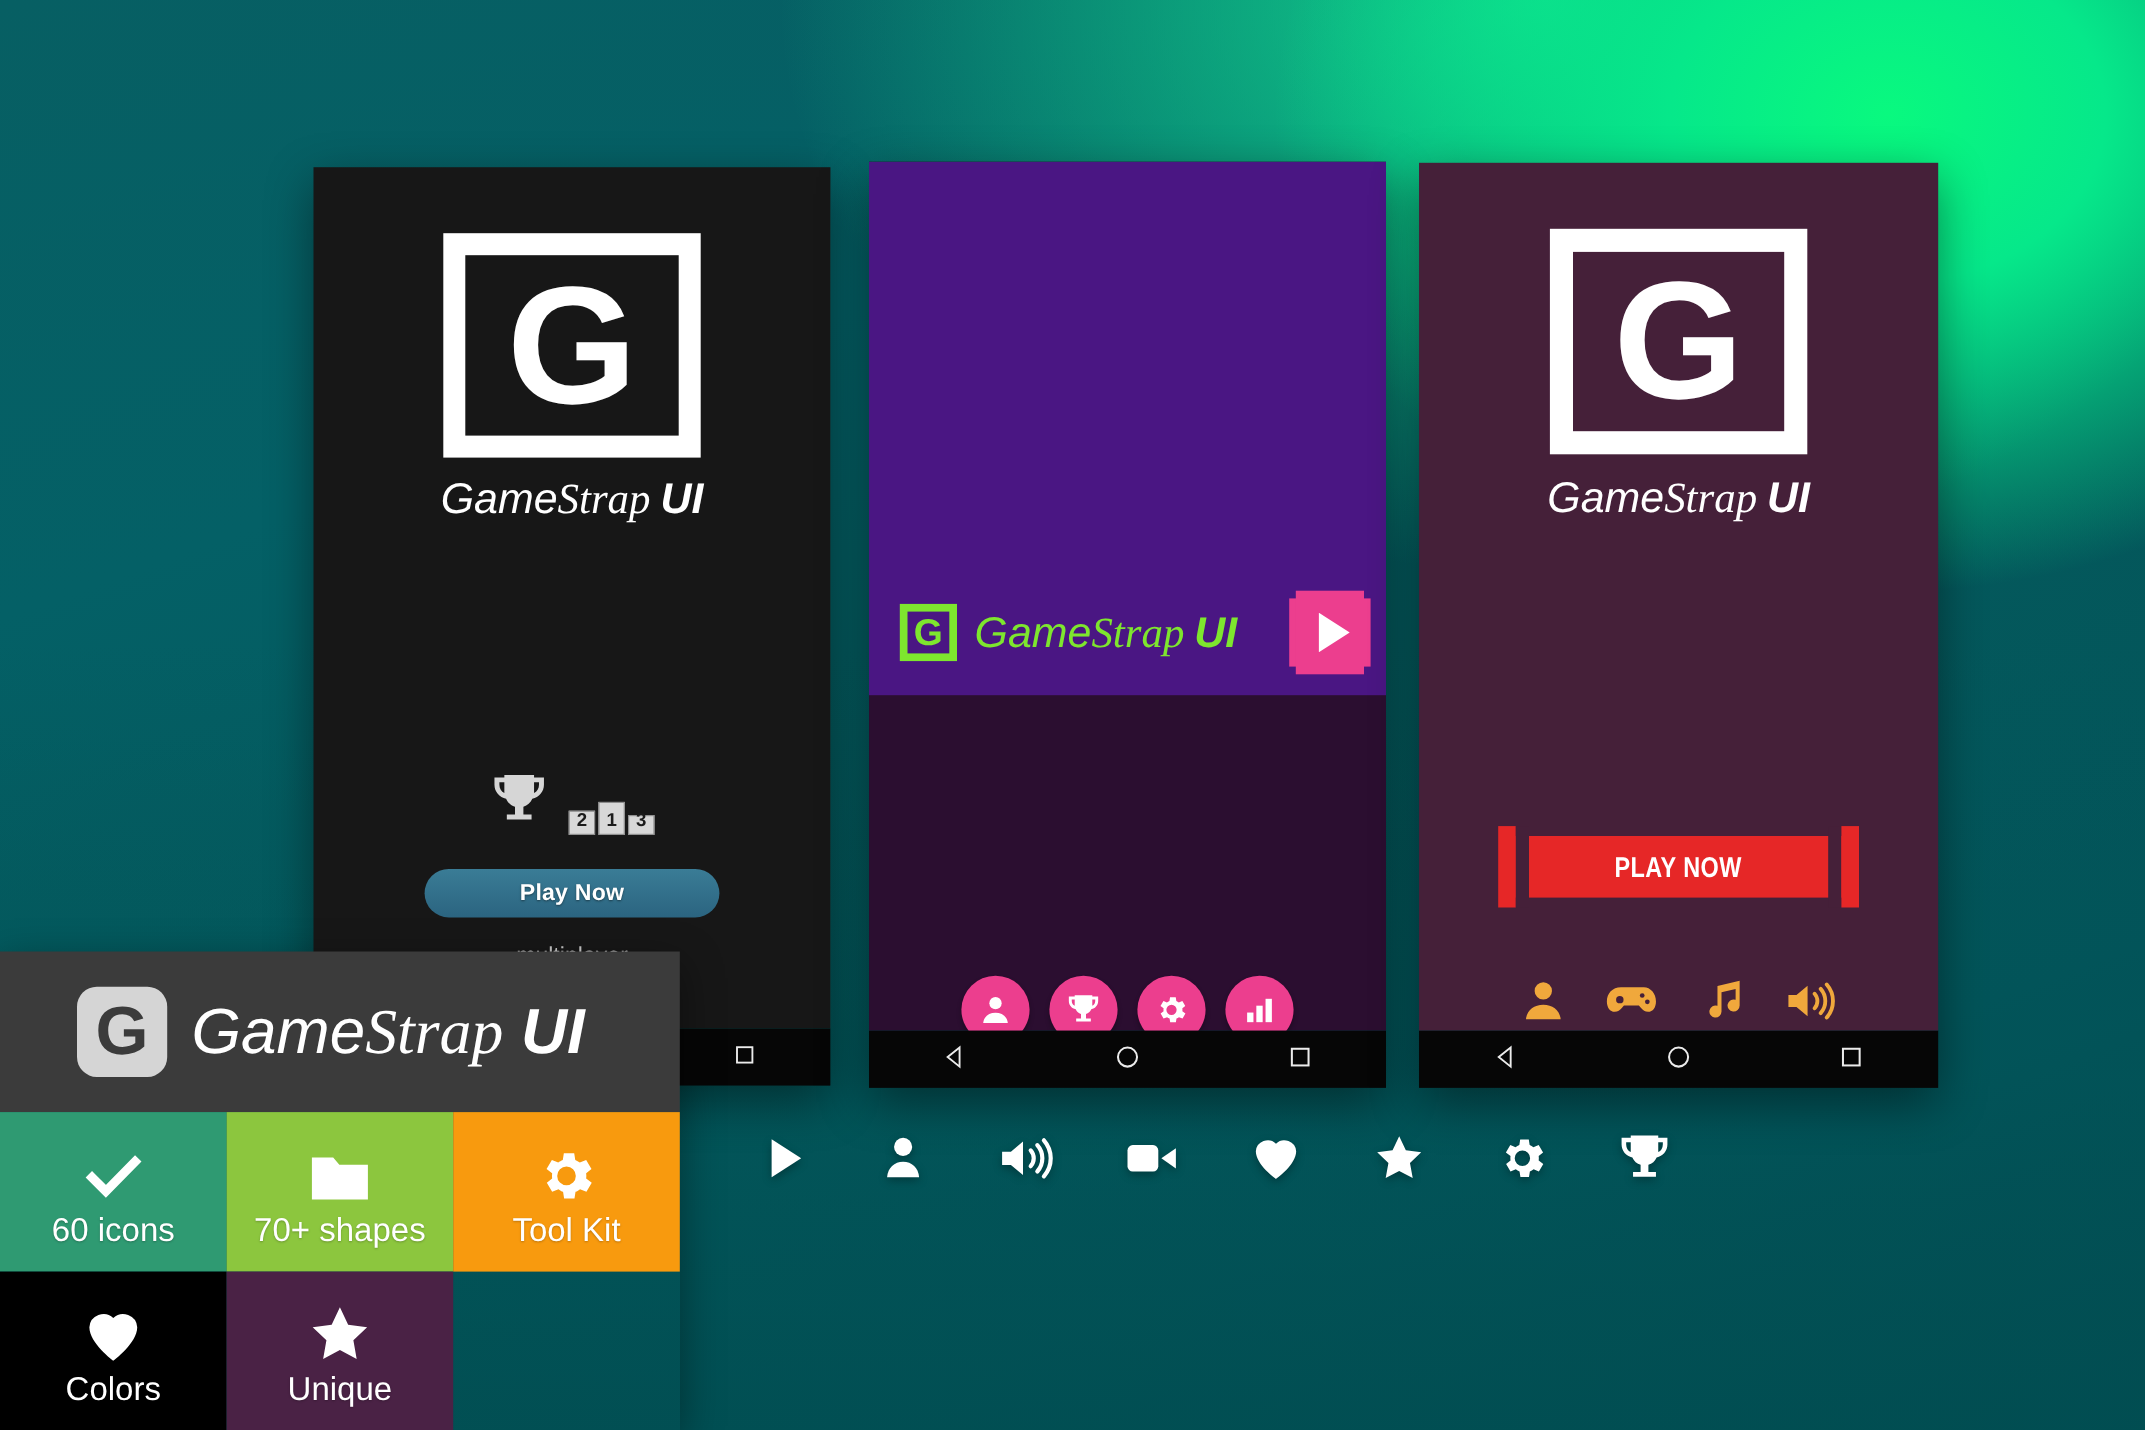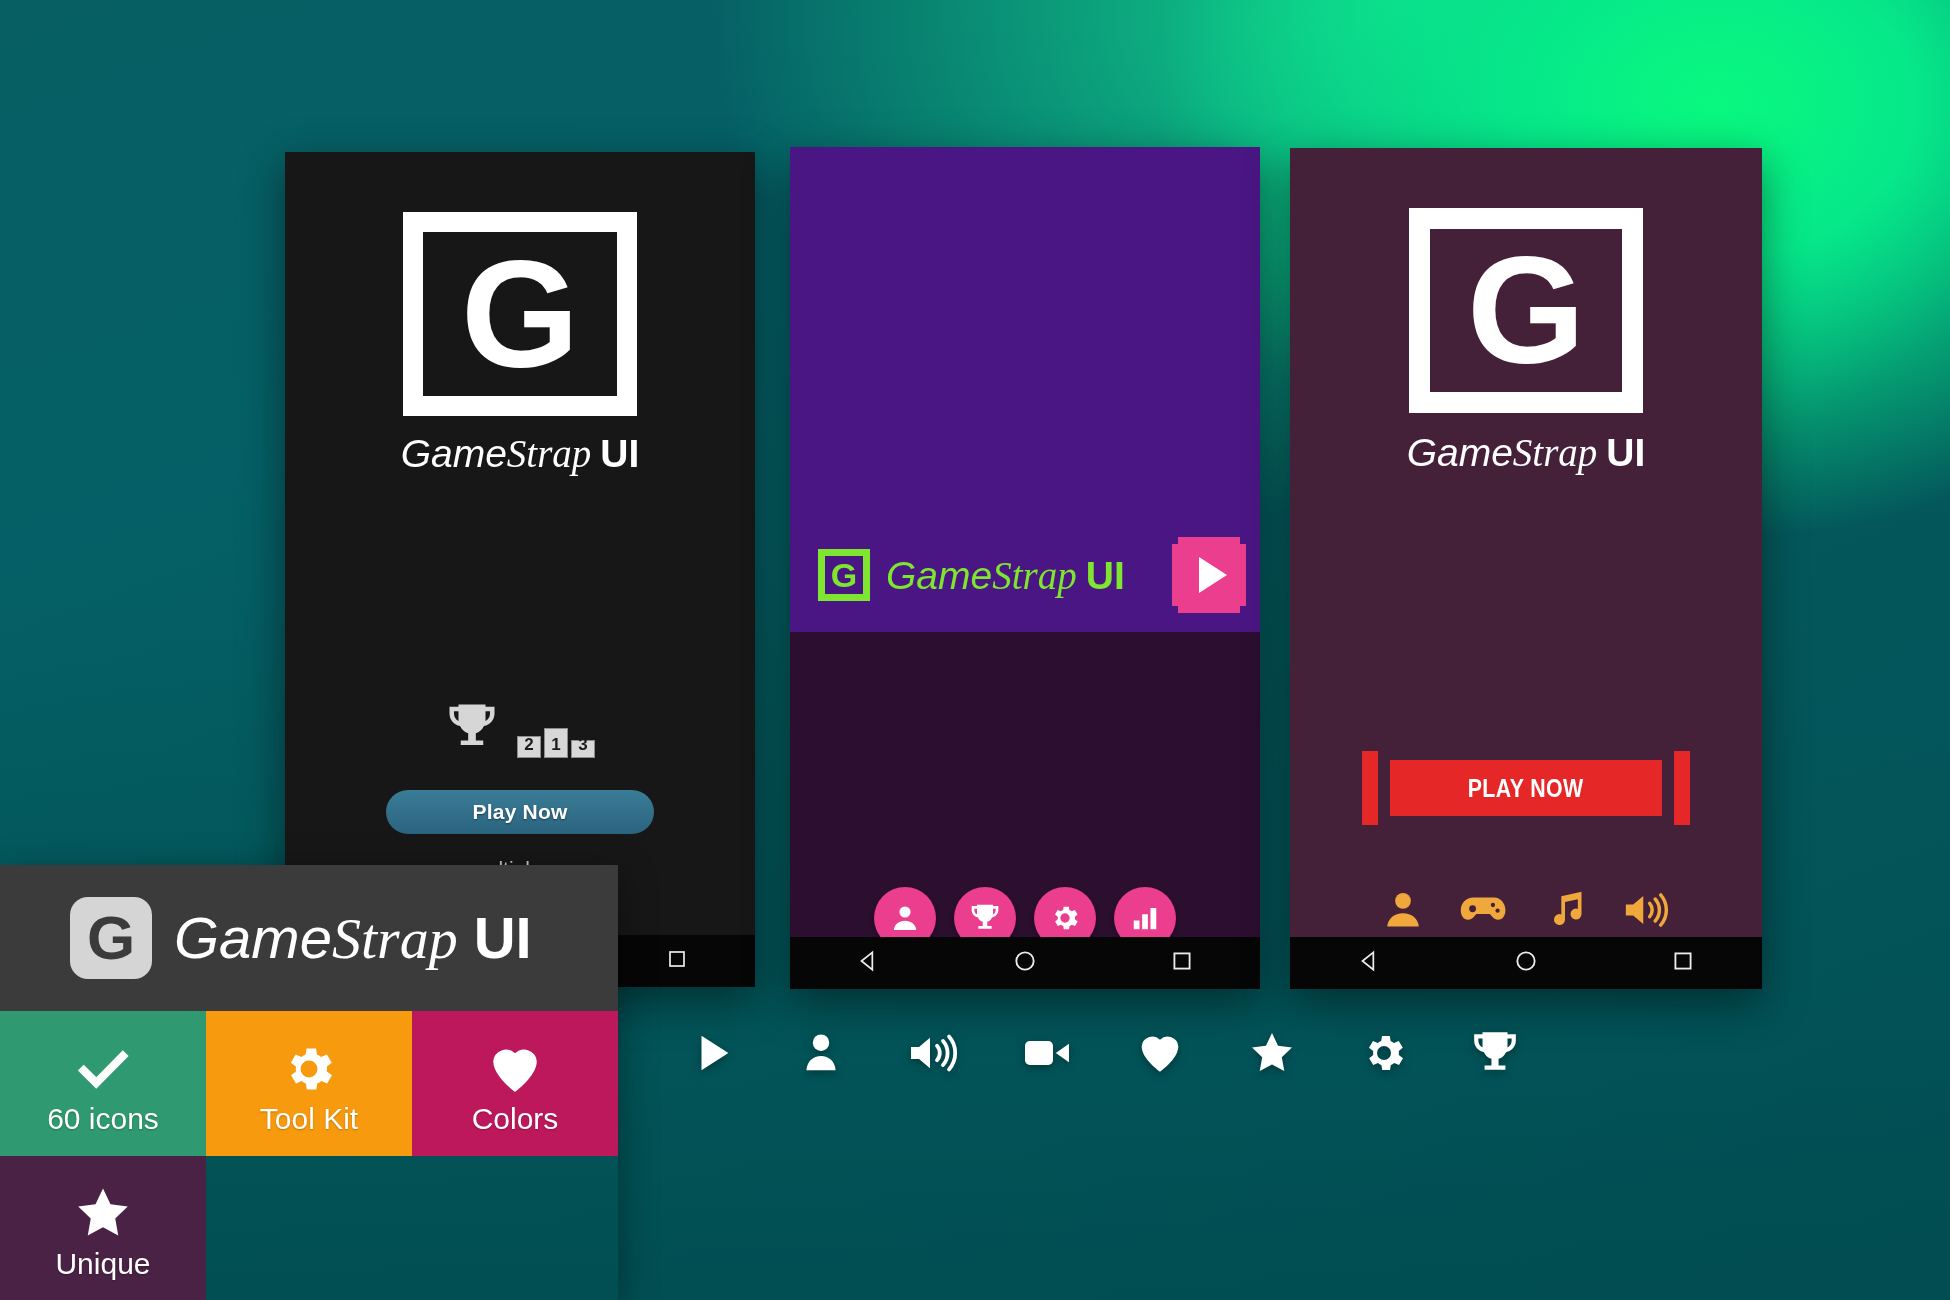--- a/index.html
+++ b/index.html
@@ -78,21 +78,21 @@
   .p3-play em{position:absolute;top:-9px;bottom:-9px;left:12px;width:12px;background:#452039;}
   .p3-play i{position:absolute;top:-9px;bottom:-9px;right:12px;width:12px;background:#452039;}
   .p3-play b{position:relative;z-index:3;color:#fff;font-weight:700;font-size:26px;letter-spacing:.5px;
     font-family:"Liberation Sans Narrow","Liberation Sans",sans-serif;transform:scaleX(.82);}
   .p3-icons{position:absolute;left:0;right:0;top:740px;display:flex;justify-content:center;align-items:center;gap:34px;}
 
   
   .wm{display:inline-block;white-space:nowrap;line-height:1;}
   .wm .a{font-weight:400;font-style:italic;}
   .wm .b{font-weight:400;font-style:italic;font-family:"Liberation Serif",serif;text-align:center;}
-  .wm .c{font-weight:700;}
+  .wm .c{font-weight:700;font-style:italic;}
 
   
   #iconstrip{position:absolute;left:690px;top:1010px;width:830px;height:90px;
     display:flex;align-items:center;justify-content:space-between;}
   #iconstrip .it{filter:drop-shadow(0 3px 4px rgba(0,0,0,.3));}
 
   
   #promo{position:absolute;left:0;top:865px;width:618px;height:435px;box-shadow:0 10px 36px rgba(0,0,0,.4);}
   #promo-head{position:absolute;left:0;top:0;right:0;height:146px;background:#3b3b3b;
     display:flex;align-items:center;padding-left:70px;box-sizing:border-box;}
@@ -319,29 +319,37 @@
 
     <div class="tiles">
       <div class="tile" style="background:#2f9a72">
         <span class="ico">
             <svg width="62" height="58" viewBox="0 0 24 24" fill="none" stroke="#fff" stroke-width="3.4" stroke-linecap="square">
               <path d="M4 12.6l5.2 5.2L20.2 6.6"></path>
             </svg>
           </span>
         <span class="lbl">60 icons</span>
       </div>
+      <div class="tile" style="background:#8cc63e">
+        <span class="ico">
+            <svg width="62" height="56" viewBox="0 0 24 22" fill="#fff">
+              <path d="M2 4h7.6l2.2 2.6H22V19H2z"></path>
+            </svg>
+          </span>
+        <span class="lbl">70+ shapes</span>
+      </div>
       <div class="tile" style="background:#f89a0e">
         <span class="ico">
             <svg width="62" height="58" viewBox="0 0 24 24" fill="#fff">
               <path d="M19.4 13a7.6 7.6 0 000-2l2-1.6-2-3.4-2.4 1a7.7 7.7 0 00-1.7-1l-.4-2.5h-3.9l-.4 2.5c-.6.2-1.2.6-1.7 1l-2.4-1-2 3.4L6.6 11a7.6 7.6 0 000 2l-2 1.6 2 3.4 2.4-1c.5.4 1.1.8 1.7 1l.4 2.5h3.9l.4-2.5c.6-.2 1.2-.6 1.7-1l2.4 1 2-3.4-2.1-1.6zM12 15.5A3.5 3.5 0 1112 8.5a3.5 3.5 0 010 7z"></path>
             </svg>
           </span>
         <span class="lbl">Tool Kit</span>
       </div>
-      <div class="tile" style="background:#be185d">
+      <div class="tile" style="background:#000000">
         <span class="ico">
             <svg width="62" height="58" viewBox="0 0 24 24" fill="#fff">
               <path d="M12 21.5S3 14.9 3 8.9A5.3 5.3 0 0112 5.5a5.3 5.3 0 019 3.4c0 6-9 12.6-9 12.6z"></path>
             </svg>
           </span>
         <span class="lbl">Colors</span>
       </div>
       <div class="tile" style="background:#4a2245">
         <span class="ico">
             <svg width="64" height="60" viewBox="0 0 24 24" fill="#fff">

